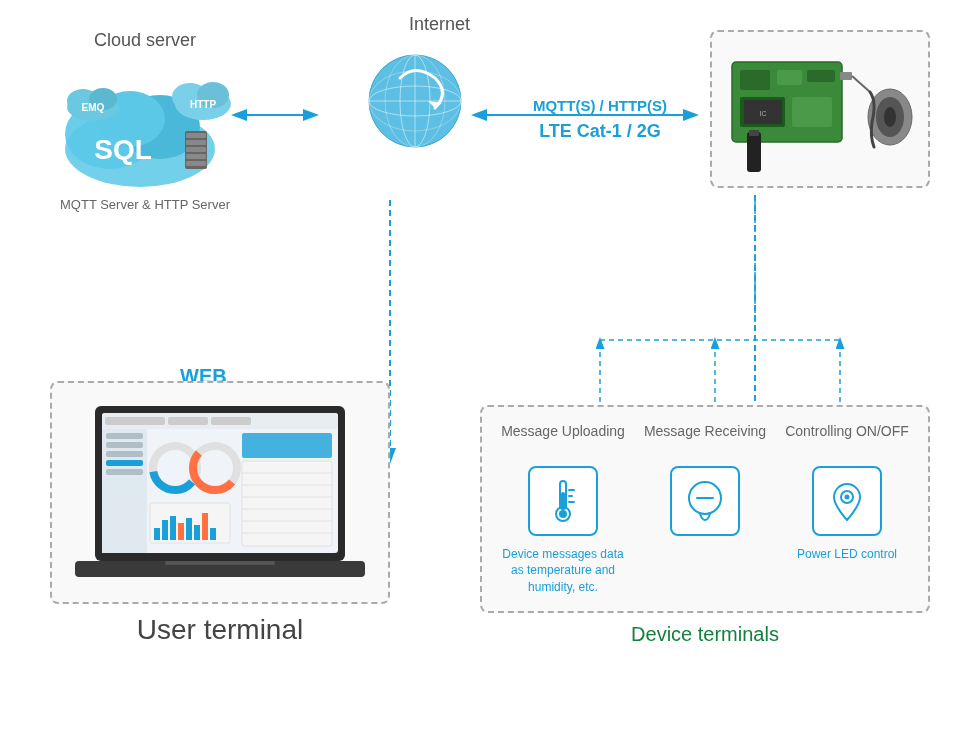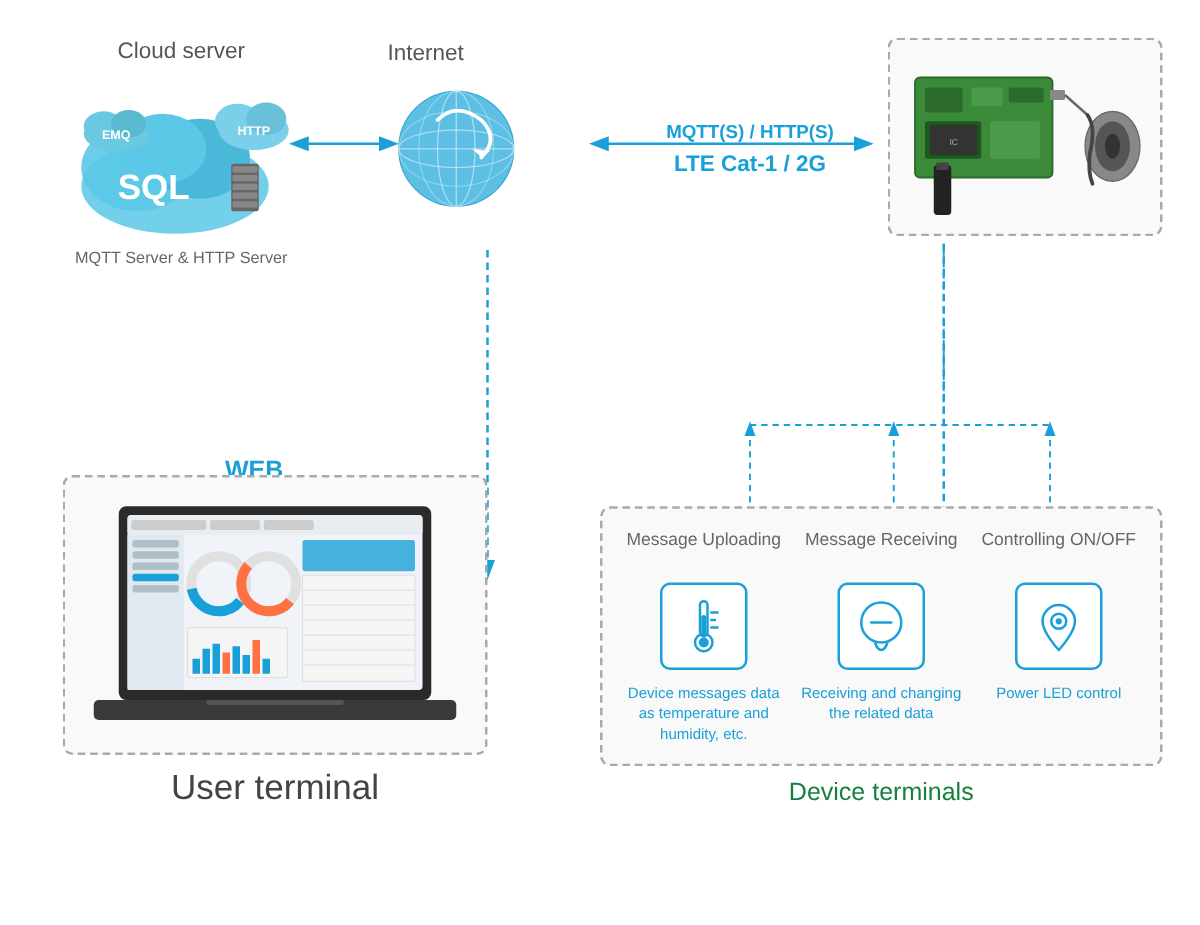--- a/index.html
+++ b/index.html
@@ -30,23 +30,23 @@
     .cloud-server-label {
       font-size: 18px;
       color: #555;
       margin-bottom: 8px;
     }
 
     
     .internet-section {
       position: absolute;
       left: 310px;
-      top: 32px;
+      top: 14px;
       width: 160px;
-      text-align: left;
+      text-align: right;
     }
 
     .internet-label {
       font-size: 18px;
       color: #555;
       margin-bottom: 8px;
     }
 
     
     .device-section {
@@ -385,21 +385,20 @@
         <div class="terminal-item">
           <div class="terminal-item-title">Message Receiving</div>
           <div class="terminal-icon-box">
 
             <svg width="50" height="50" viewBox="0 0 50 50">
               <circle cx="25" cy="22" r="16" fill="none" stroke="#1aa0d8" stroke-width="2"></circle>
               <line x1="17" y1="22" x2="33" y2="22" stroke="#1aa0d8" stroke-width="2" stroke-linecap="round"></line>
               <path d="M 20,38 Q 22,44 25,44 Q 28,44 30,38" fill="none" stroke="#1aa0d8" stroke-width="2"></path>
             </svg>
           </div>
-          <div class="terminal-item-desc">Receiving and changing the related data</div>
         </div>
 
         <div class="terminal-item">
           <div class="terminal-item-title">Controlling ON/OFF</div>
           <div class="terminal-icon-box">
 
             <svg width="50" height="50" viewBox="0 0 50 50">
               <path d="M25,8 C18,8 12,14 12,21 C12,30 25,44 25,44 C25,44 38,30 38,21 C38,14 32,8 25,8 Z" fill="none" stroke="#1aa0d8" stroke-width="2"></path>
               <circle cx="25" cy="21" r="6" fill="none" stroke="#1aa0d8" stroke-width="2"></circle>
               <circle cx="25" cy="21" r="2.5" fill="#1aa0d8"></circle>

